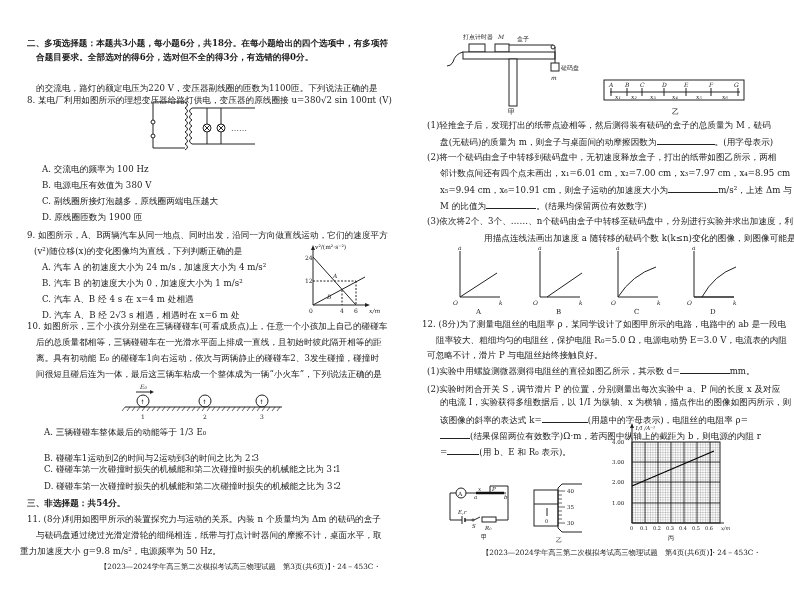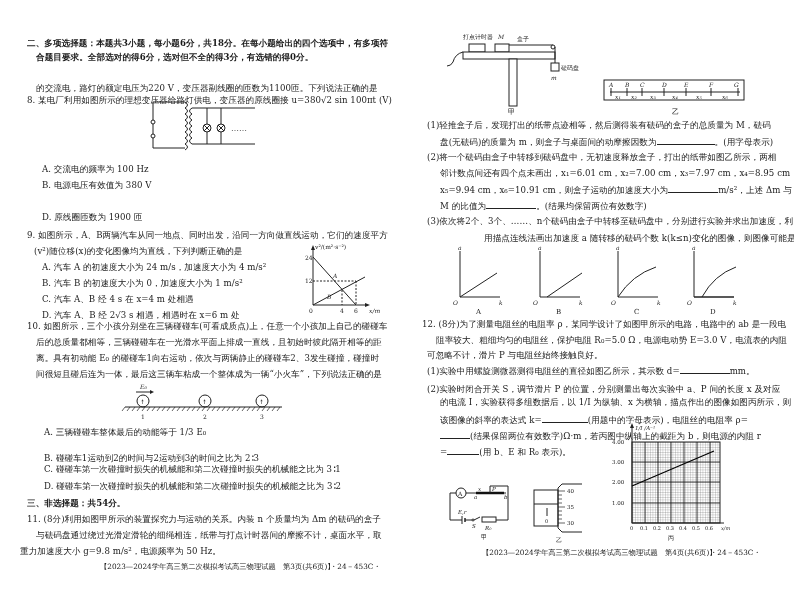--- a/index.html
+++ b/index.html
@@ -40,20 +40,21 @@
     <line x1="59" y1="25" x2="65" y2="31" stroke="#222"></line>
       <line x1="65" y1="25" x2="59" y2="31" stroke="#222"></line>
     <circle cx="76" cy="28" r="4" fill="#fff" stroke="#222"></circle>
     <line x1="73" y1="25" x2="79" y2="31" stroke="#222"></line>
       <line x1="79" y1="25" x2="73" y2="31" stroke="#222"></line>
     <text x="86" y="31" font-size="8">……</text>
   </svg>
 
   <div class="ln" style="left:42px;top:164px;">A. 交流电的频率为 100 Hz</div>
   <div class="ln" style="left:42px;top:180px;">B. 电源电压有效值为 380 V</div>
+  <div class="ln" style="left:42px;top:196px;">C. 副线圈所接灯泡越多，原线圈两端电压越大</div>
   <div class="ln" style="left:42px;top:212px;">D. 原线圈匝数为 1900 匝</div>
 
   <div class="ln" style="left:27px;top:230px;">9. 如图所示，A、B两辆汽车从同一地点、同时出发，沿同一方向做直线运动，它们的速度平方</div>
   <div class="ln" style="left:34px;top:246px;">(v²)随位移(x)的变化图像均为直线，下列判断正确的是</div>
   <div class="ln" style="left:42px;top:262px;">A. 汽车 A 的初速度大小为 24 m/s，加速度大小为 4 m/s²</div>
   <div class="ln" style="left:42px;top:278px;">B. 汽车 B 的初速度大小为 0，加速度大小为 1 m/s²</div>
   <div class="ln" style="left:42px;top:294px;">C. 汽车 A、B 经 4 s 在 x=4 m 处相遇</div>
   <div class="ln" style="left:42px;top:310px;">D. 汽车 A、B 经 2√3 s 相遇，相遇时在 x=6 m 处</div>
 
   <svg style="left:305px;top:243px;" width="95" height="70">

